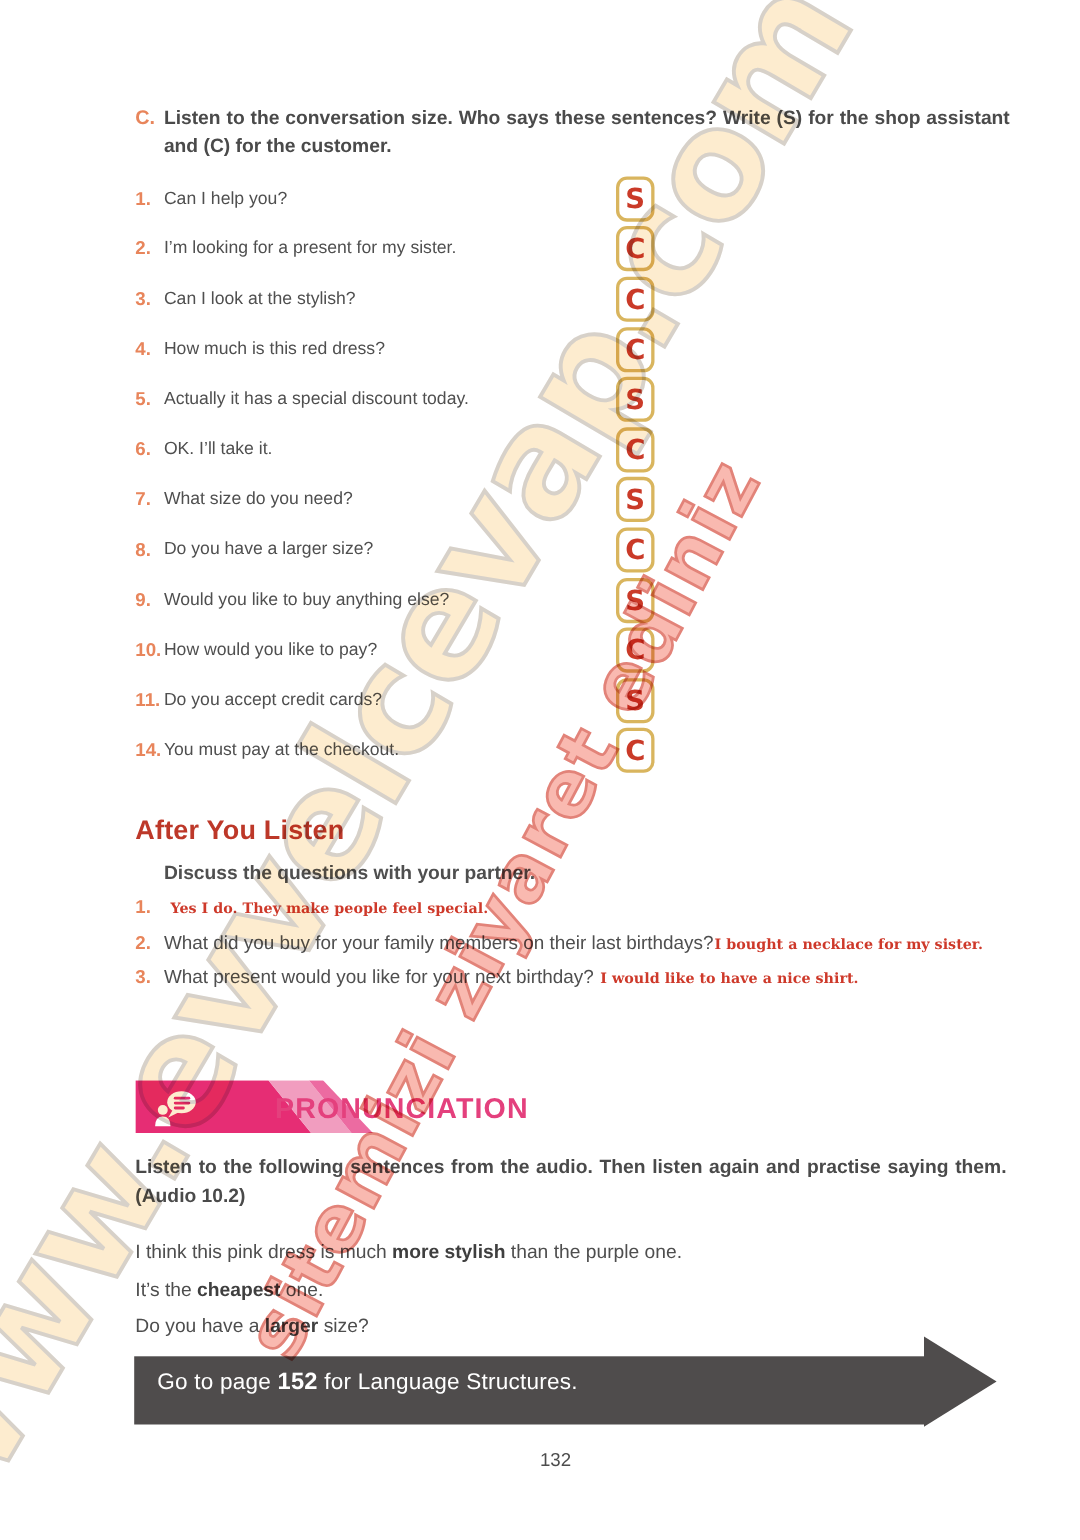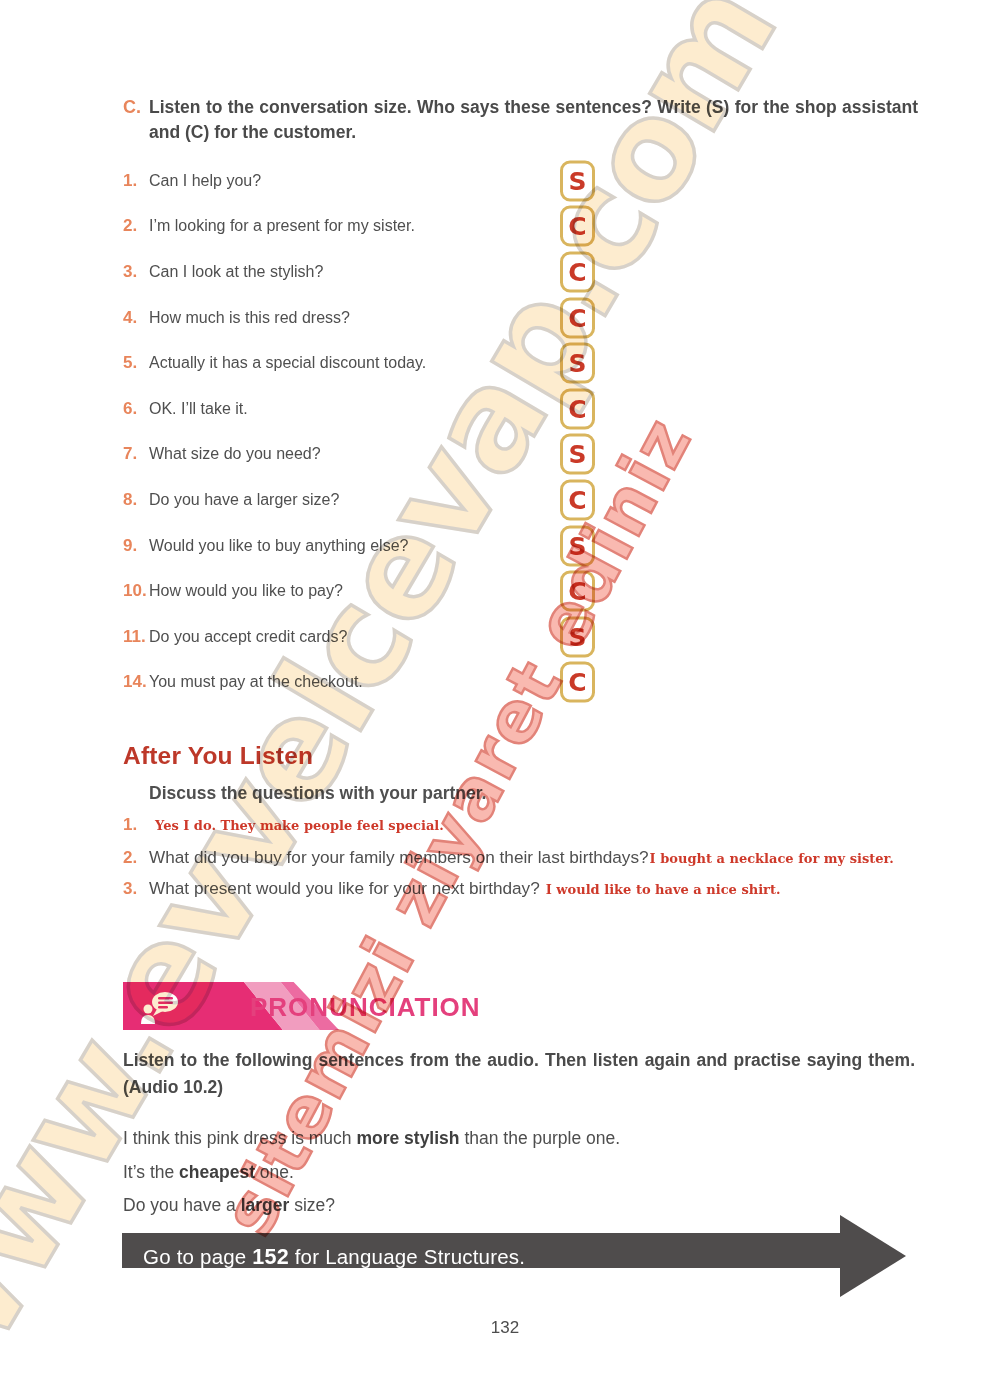--- a/index.html
+++ b/index.html
@@ -92,21 +92,21 @@
   }
   .pron-instr {
     margin-top:17px; font-weight:bold; color:#4a4a4a; font-size:17.5px;
     line-height:27px; text-align:justify; width:792px;
   }
   .pron-sentences { margin-top:21px; }
   .pron-sentence { line-height:33.5px; font-size:17.5px; color:#4e4e4e; }
   .pron-sentence b { color:#3f3f3f; }
 
   
-  .goto { position:absolute; left:122px; top:1233px; width:718px; height:35px;
+  .goto { position:absolute; left:122px; top:1233px; width:718px; height:62px;
     background:#4f4c4c; }
   .goto-arrow {
     position:absolute; left:718px; top:-18px; width:0; height:0;
     border-top:41px solid transparent; border-bottom:41px solid transparent;
     border-left:66px solid #4f4c4c;
   }
   .goto-text {
     color:#fff; font-size:20.5px; line-height:47px; padding-left:21px;
     white-space:nowrap; letter-spacing:.2px;
   }

